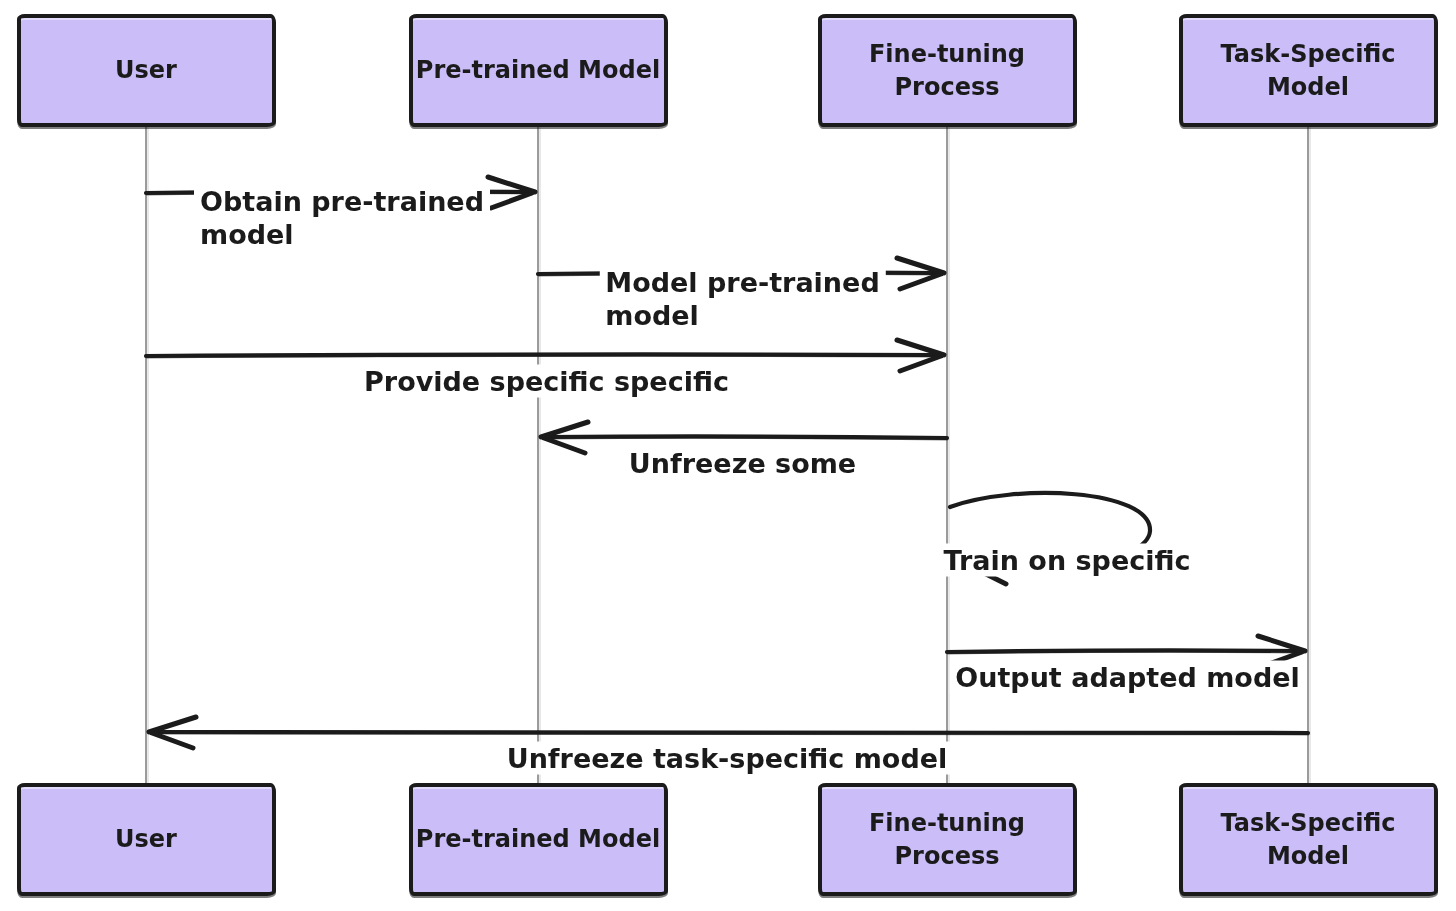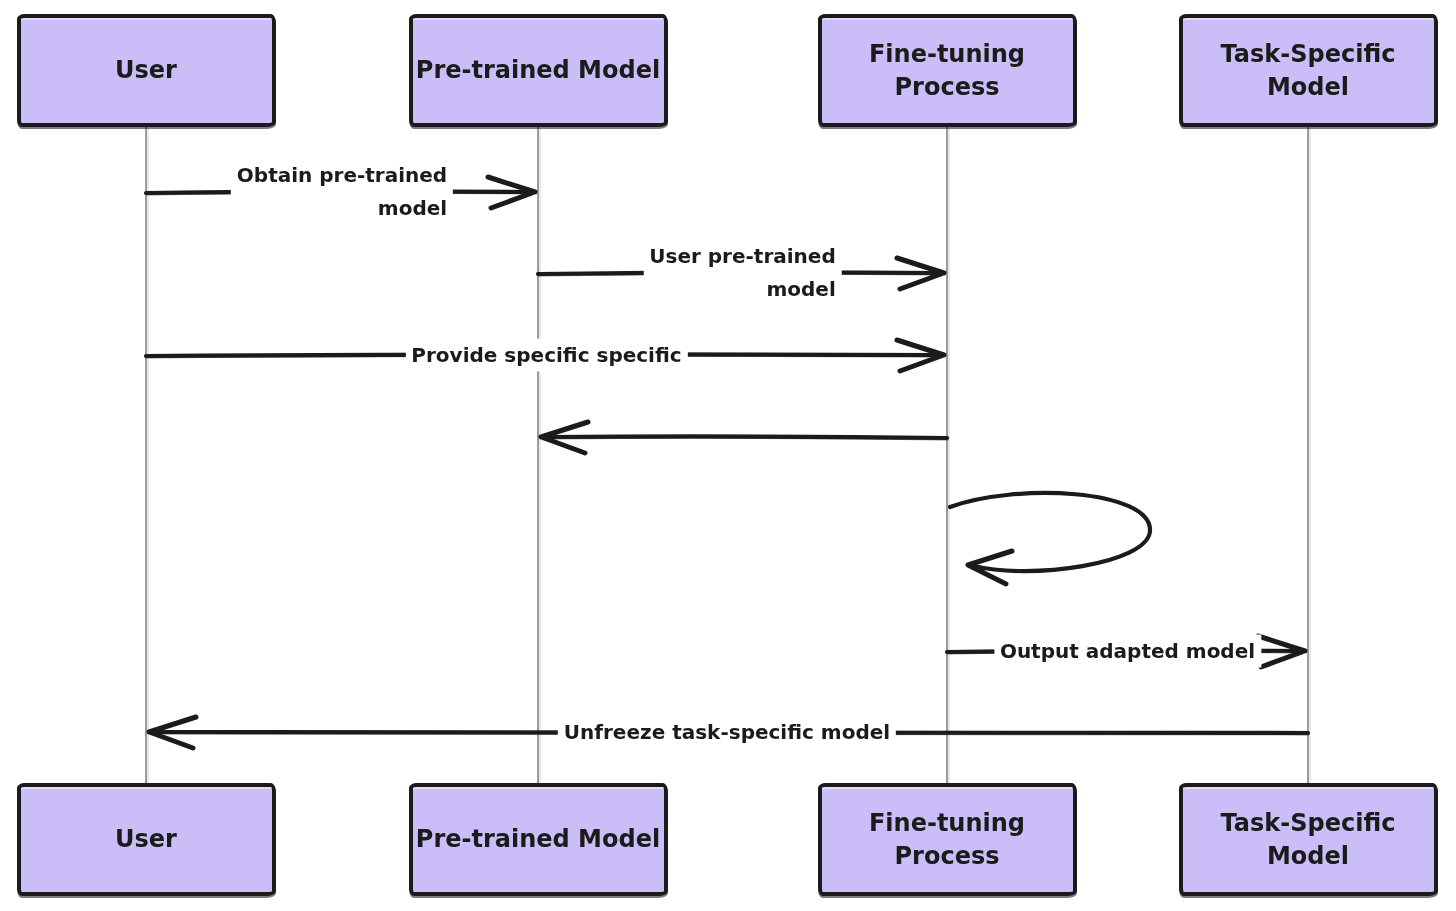--- a/index.html
+++ b/index.html
@@ -30,23 +30,23 @@
     color: var(--ink, #1b1b1b);
     font-size: 24px; font-weight: bold; line-height: 33px;
     box-shadow: inset 0 2px 0 rgba(255,255,255,.45), 0 2px 0 rgba(20,20,20,.55);
   }
   .actor span { display: block; white-space: nowrap; }
   .msg-label {
     position: absolute;
     transform: translate(-50%, -50%);
     background: var(--bg, #ffffff);
     padding: 0 6px;
-    text-align: right;
+    text-align: left;
     color: var(--ink, #1b1b1b);
-    font-size: 20px; font-weight: bold; line-height: 33px;
+    font-size: 27px; font-weight: bold; line-height: 33px; margin-top: 26px;
   }
   .msg-label span { display: block; white-space: nowrap; }
 </style>
 </head>
 <body>
 
 <div class="stage" id="stage" style="--ink: #1b1b1b; --actor-fill: #cbbdf8; --lifeline: #8a8a8a; --bg: #ffffff;">
   <svg id="strokes" class="strokes" width="1456" height="911" viewBox="0 0 1456 911">
       <line class="life" x1="146" y1="127" x2="146" y2="784"></line>
       <line class="life2" x1="148" y1="127" x2="148" y2="784"></line>
@@ -76,29 +76,31 @@
       <path class="ink shaft" d="M 1308 733 Q 727 730.5, 154 732"></path>
       <path class="ink shaft2" d="M 1308 733 Q 727 730.5, 154 732" transform="translate(0.5,1.6)"></path>
       <path class="ink head" d="M 196 717 L 149 732 M 193 748 L 152 733"></path>
     </svg>
   <div id="nodes">
       <div class="msg-label" style="left: 342px; top: 192px;">
         <span>Obtain pre-trained</span>
         <span>model</span>
       </div>
       <div class="msg-label" style="left: 742.5px; top: 273px;">
-        <span>User pre-trained</span>
+        <span>Model pre-trained</span>
         <span>model</span>
       </div>
       <div class="msg-label" style="left: 546.5px; top: 355px;">
         <span>Provide specific specific</span>
       </div>
       <div class="msg-label" style="left: 742.5px; top: 437px;">
+        <span>Unfreeze some</span>
       </div>
       <div class="msg-label" style="left: 1067px; top: 534px;">
+        <span>Train on specific</span>
       </div>
       <div class="msg-label" style="left: 1127.5px; top: 651px;">
         <span>Output adapted model</span>
       </div>
       <div class="msg-label" style="left: 727px; top: 732px;">
         <span>Unfreeze task-specific model</span>
       </div>
       <div class="actor" style="left: 16.5px; top: 14px; width: 259px; height: 113px;">
         <span>User</span>
       </div>

